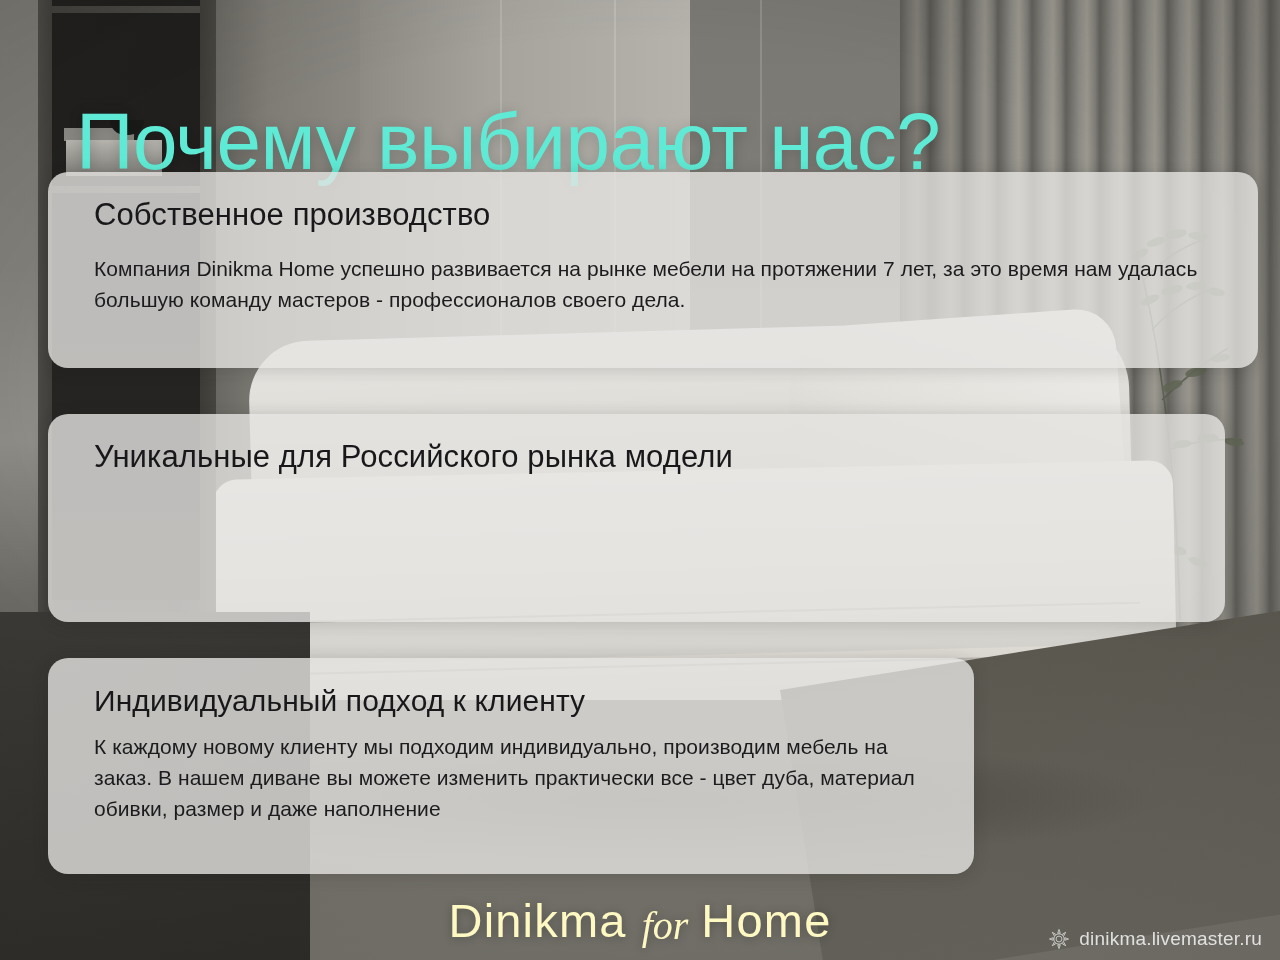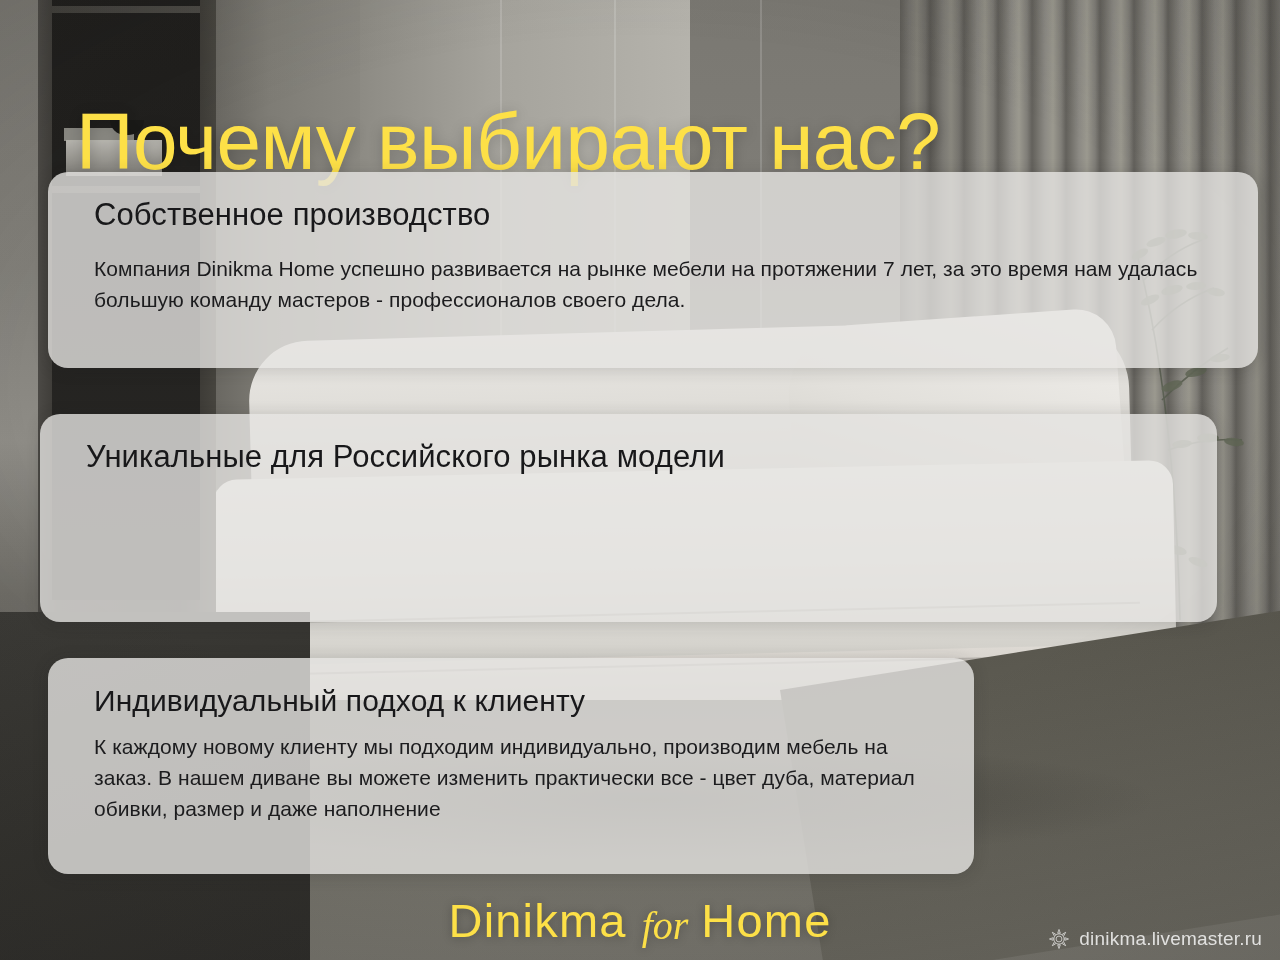--- a/index.html
+++ b/index.html
@@ -142,39 +142,39 @@
       radial-gradient(ellipse 120% 90% at 50% 40%, rgba(0,0,0,0) 40%, rgba(30,29,27,.30) 100%);
   }
 
   
   .content { position: absolute; inset: 0; }
 
   .page-title {
     position: absolute;
     left: 76px;
     top: 48px;
-    color: #fde047;
+    color: #5eead4;
     font-size: 80px;
     line-height: 1;
     font-weight: 300;
     letter-spacing: -0.5px;
     white-space: nowrap;
     text-shadow: 0 2px 14px rgba(0,0,0,.22);
   }
 
   .card {
     position: absolute;
     border-radius: 20px;
     background: rgba(229,228,225,0.80);
     box-shadow: 0 2px 16px rgba(35,34,31,.18);
     box-sizing: border-box;
     padding: 26px 34px 24px 46px;
   }
   .card-1 { left: 48px; top: 172px;  width: 1210px; height: 196px; }
-  .card-2 { left: 40px; top: 414px;  width: 1177px; height: 208px; }
+  .card-2 { left: 48px; top: 414px;  width: 1177px; height: 208px; }
   .card-3 { left: 48px; top: 658px;  width: 926px; height: 216px; }
 
   .card-title {
     color: #18181a;
     font-size: 31px;
     font-weight: 400;
     line-height: 1.1;
     margin: 0 0 22px 0;
     letter-spacing: .1px;
   }
@@ -191,21 +191,21 @@
   }
   .card-2 .card-body { font-size: 20.5px; line-height: 1.52; }
   .card-3 .card-body { font-size: 21px; line-height: 1.48; }
 
   
   .logo {
     position: absolute;
     left: 0; right: 0;
     top: 893px;
     text-align: center;
-    color: #fde047;
+    color: #fef9c3;
     white-space: nowrap;
     text-shadow: 0 1px 10px rgba(0,0,0,.28);
   }
   .logo-word {
     font-size: 47px;
     font-weight: 300;
     letter-spacing: 1.2px;
     vertical-align: baseline;
   }
   .logo-for {

